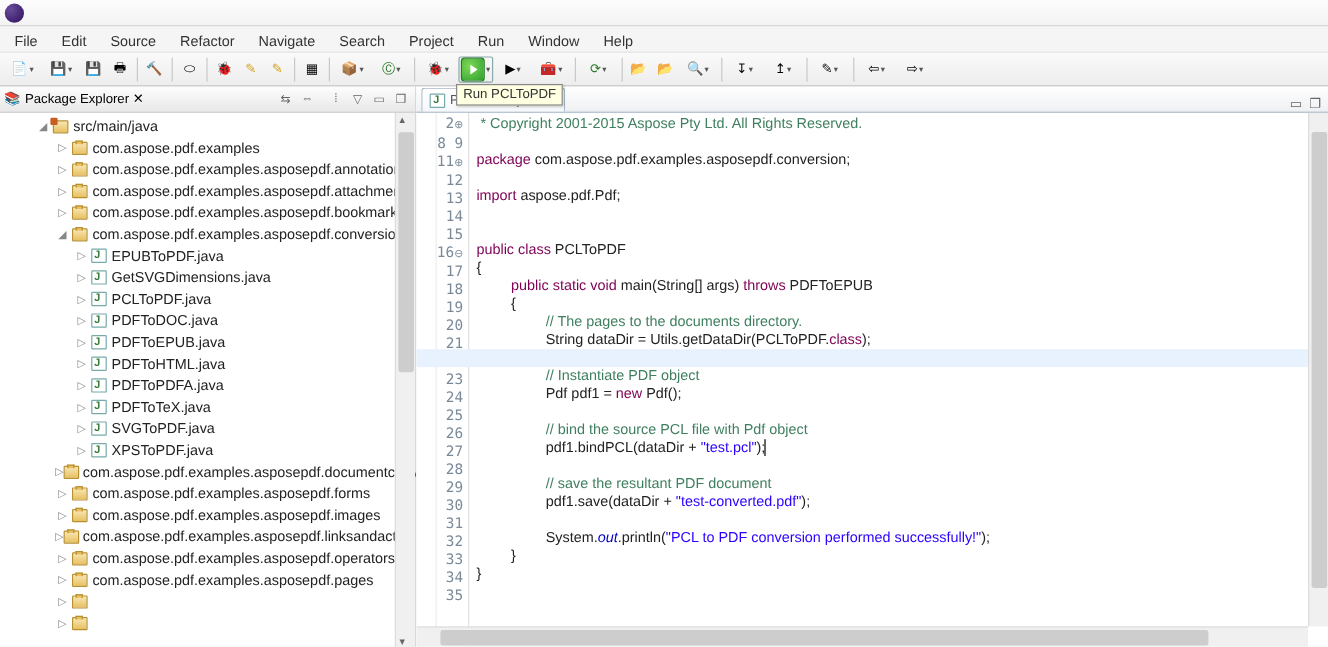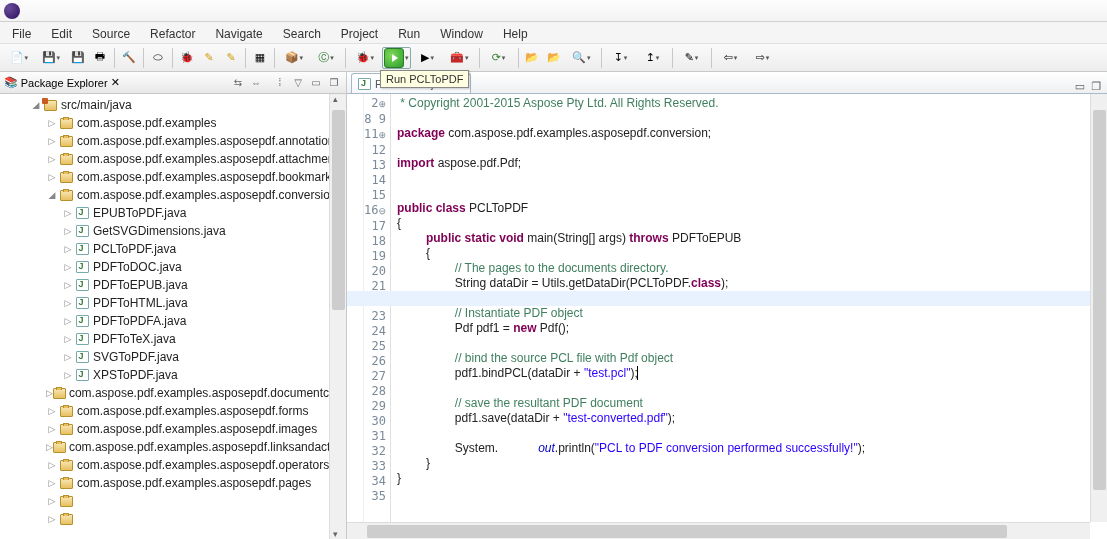--- a/index.html
+++ b/index.html
@@ -54,24 +54,24 @@
 .tab .cu-ic2{width:13px;height:12px;background:#fff;border:1px solid #7aa;border-radius:1px;position:relative;}
 .tab .cu-ic2::after{content:"J";position:absolute;top:-1px;left:2px;font-size:9px;color:#3a7a3a;font-weight:bold;}
 .tab .x{color:#888;font-size:10px;}
 .tab-right{flex:1;display:flex;justify-content:flex-end;gap:6px;padding-right:6px;color:#666;font-size:11px;}
 .code-area { flex: 1; display: flex; overflow: hidden; position:relative;}
 .gutter { width: 44px; background: #fff; border-right: 1px solid #e0e0e0; display:flex;}
 .marker-col{width:18px;border-right:1px solid #eee;}
 .linenos { width:26px; text-align: right; padding-right: 4px; font-family: Consolas, monospace; font-size: 12px; color: #7a8a99; line-height: 15px; padding-top: 2px; }
 .code { flex:1; font-family: Consolas, monospace; font-size: 12px; line-height: 15px; padding: 2px 0 0 6px; white-space: pre; color: #222; position:relative; }
 .hl-line{position:absolute; left:0; right:0; height:15px; background:#e8f2fe; z-index:0;}
-.kw { color: #7f0055; font-weight: bold; }
+.kw { color: #7f0055; font-weight: normal; }
 .cm { color: #3f7f5f; }
 .str { color: #2a00ff; }
-.fld { color: #0000c0; font-style: italic; margin-left: 40px; }
+.fld { color: #0000c0; font-style: italic; }
 .caret{border-right:1px solid #000;margin-left:-1px;}
 .code-scroll-v { position:absolute; right:0; top:0; width:17px; bottom:17px; background:#f0f0f0; border-left:1px solid #ddd;}
 .code-scroll-v .vthumb{position:absolute;top:16px;left:2px;width:13px;height:380px;background:#cdcdcd;border-radius:2px;}
 .code-scroll-h { position:absolute; left:0; right:17px; bottom:0; height:17px; background:#f0f0f0; border-top:1px solid #ddd;}
 .code-scroll-h .hthumb{position:absolute;left:20px;top:2px;height:13px;width:640px;background:#cdcdcd;border-radius:2px;}
 .fold{color:#7a8a99;font-size:9px;position:relative;}
 </style>
 </head>
 <body>
 

